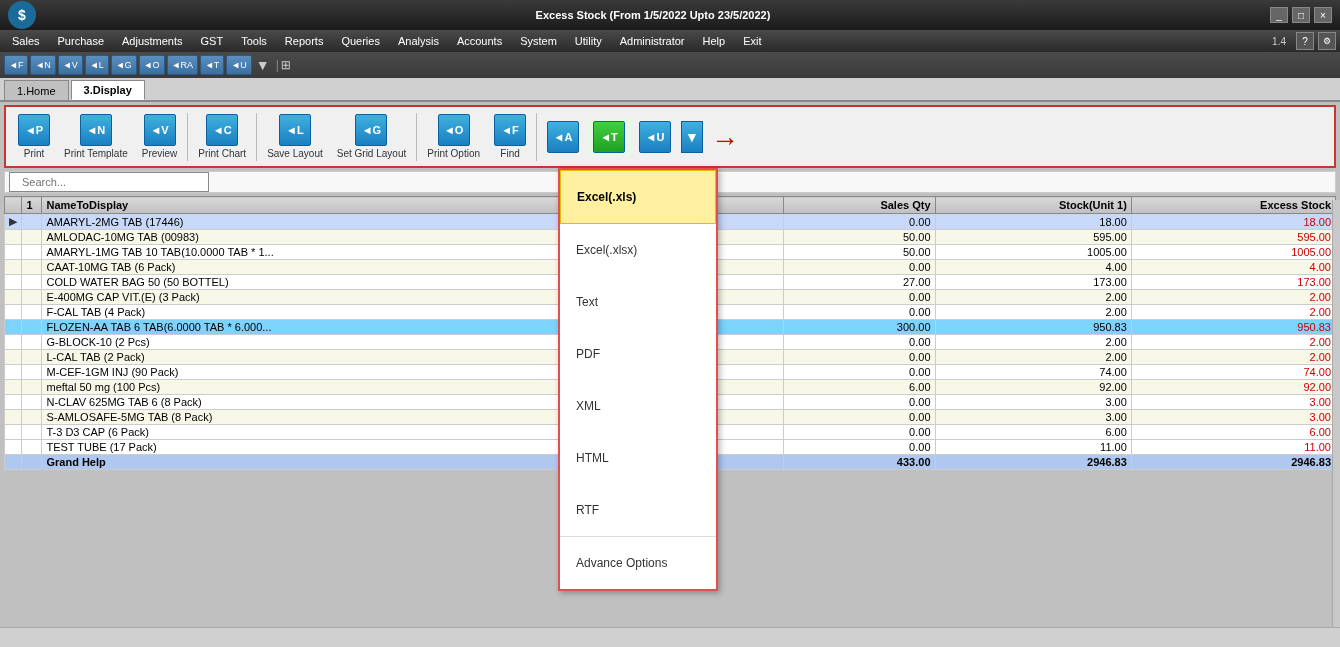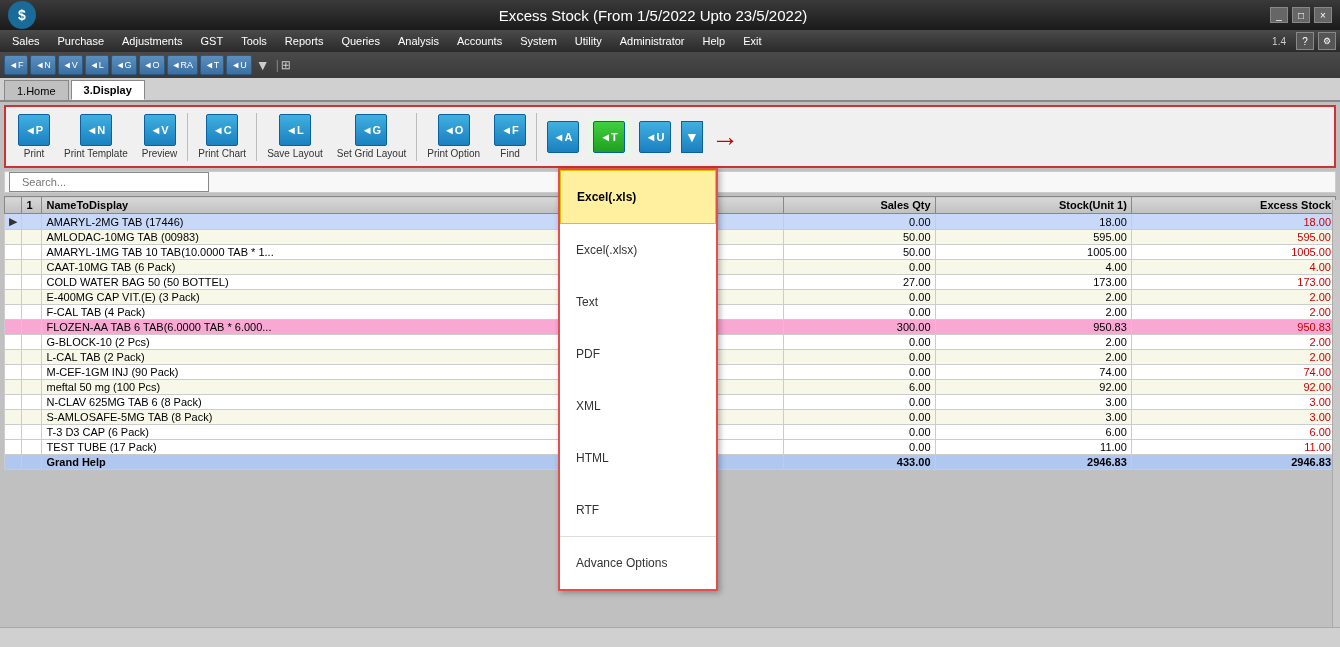--- a/index.html
+++ b/index.html
@@ -1,20 +1,20 @@
 <!DOCTYPE html>
 <html><head>
   <meta charset="utf-8">
   <style>
     * { margin: 0; padding: 0; box-sizing: border-box; }
     body { font-family: 'Segoe UI', Tahoma, Geneva, Verdana, sans-serif; font-size: 11px; background: #c0c0c0; width: 1340px; height: 647px; overflow: hidden; }
 
     
     .title-bar { background: linear-gradient(to bottom, #3a3a3a, #1a1a1a); height: 30px; display: flex; align-items: center; justify-content: space-between; padding: 0 8px; color: white; }
-    .title-bar-title { flex: 1; text-align: center; font-size: 15px; font-weight: normal; color: #fff; }
+    .title-bar-title { flex: 1; text-align: center; font-size: 11px; font-weight: bold; color: #fff; }
     .title-bar-controls { display: flex; gap: 4px; }
     .title-bar-btn { width: 18px; height: 16px; background: #666; border: 1px solid #888; color: white; font-size: 10px; display: flex; align-items: center; justify-content: center; cursor: pointer; }
 
     
     .menu-bar { background: linear-gradient(to bottom, #4a4a4a, #2a2a2a); height: 22px; display: flex; align-items: center; padding: 0 4px; gap: 2px; }
     .menu-item { color: #fff; padding: 2px 8px; font-size: 11px; cursor: pointer; white-space: nowrap; }
 
     
     .quick-toolbar { background: linear-gradient(to bottom, #4a4a4a, #3a3a3a); height: 26px; display: flex; align-items: center; padding: 0 4px; gap: 2px; }
     .quick-btn { background: linear-gradient(to bottom, #5a8fc0, #3a6fa0); border: 1px solid #2a5a8a; color: white; font-size: 9px; padding: 1px 4px; cursor: pointer; height: 20px; display: flex; align-items: center; border-radius: 2px; }
@@ -245,21 +245,21 @@
   </tr>
           <tr style="background: rgb(255, 255, 255);">
     <td style="text-align:center;color:#333;"></td>
     <td></td>
     <td>F-CAL TAB (4 Pack)</td>
     <td></td>
     <td class="num-col">0.00</td>
     <td class="num-col">2.00</td>
     <td class="num-col" style="color:#cc0000;">2.00</td>
   </tr>
-          <tr style="background: #f9a8d4;">
+          <tr style="background: #7dd3fc;">
     <td style="text-align:center;color:#333;"></td>
     <td></td>
     <td>FLOZEN-AA TAB 6 TAB(6.0000 TAB * 6.000...</td>
     <td>6 TAB ...</td>
     <td class="num-col">300.00</td>
     <td class="num-col">950.83</td>
     <td class="num-col" style="color:#cc0000;">950.83</td>
   </tr>
           <tr style="background: rgb(255, 255, 255);">
     <td style="text-align:center;color:#333;"></td>

